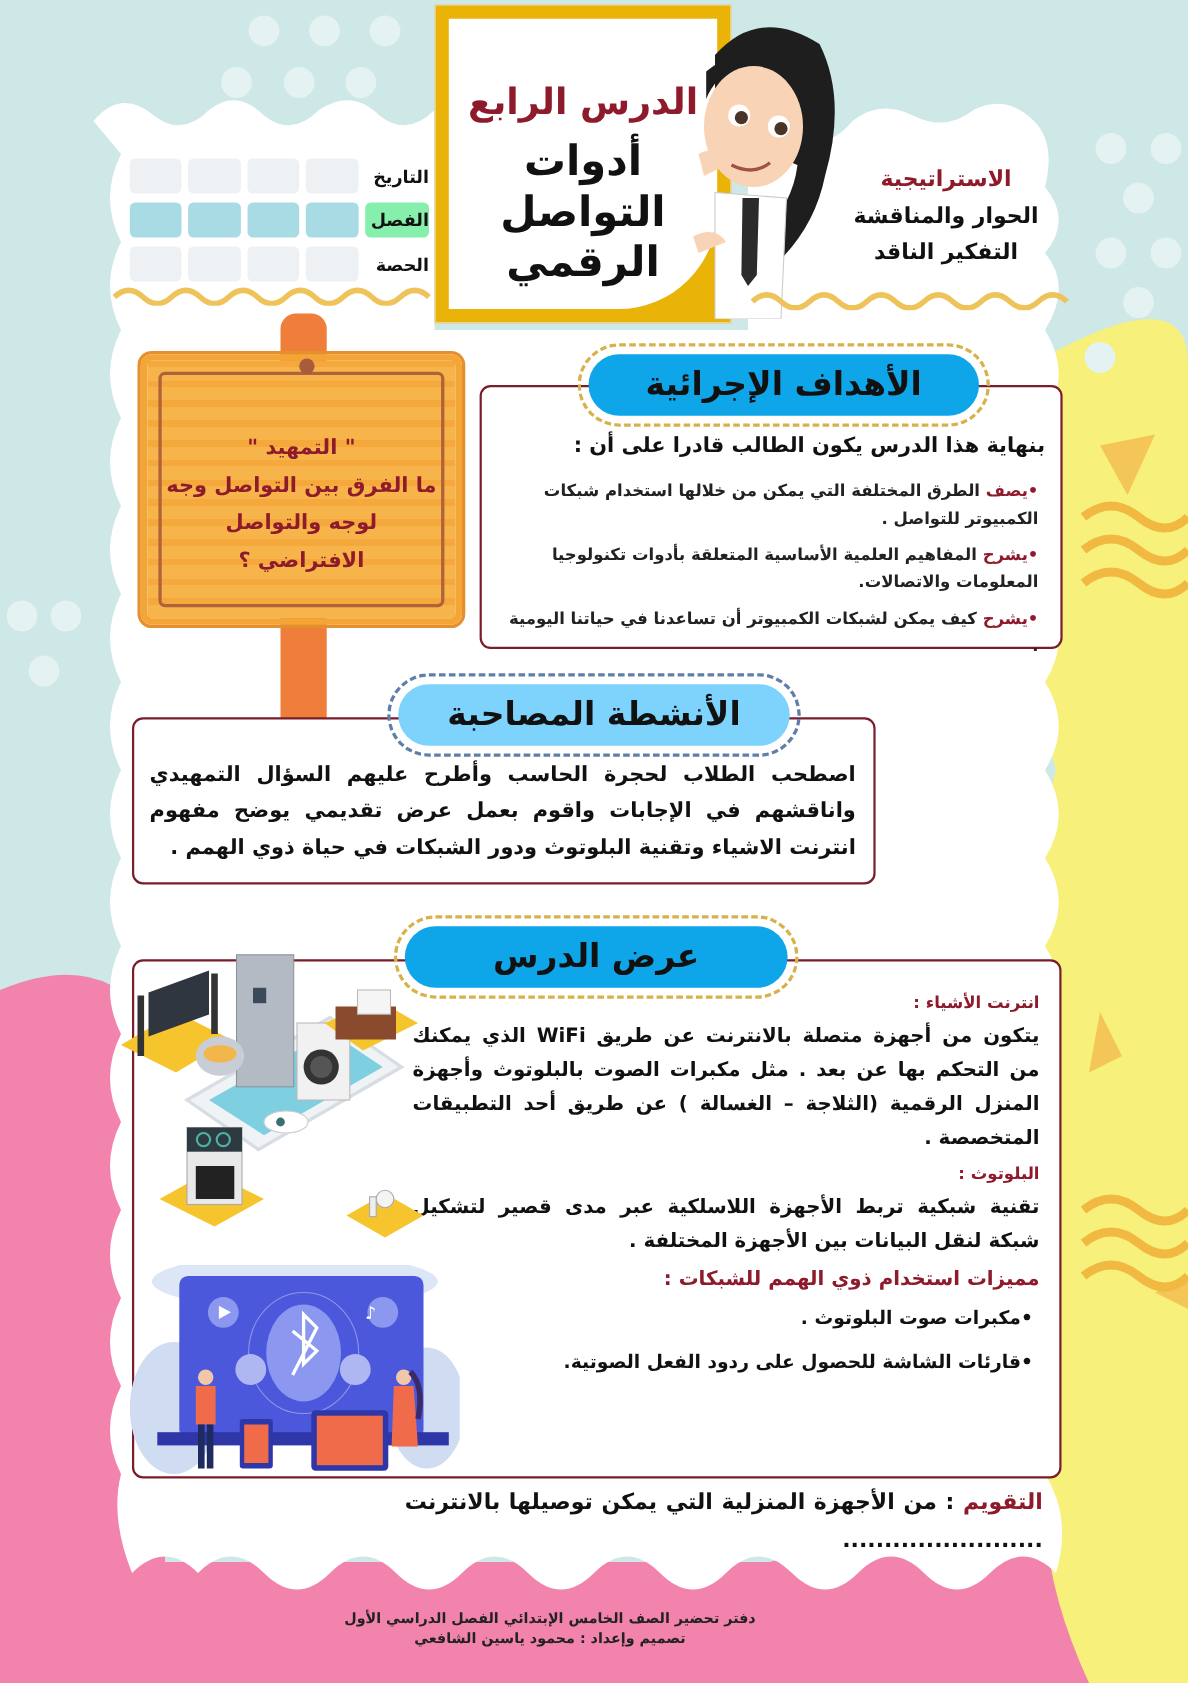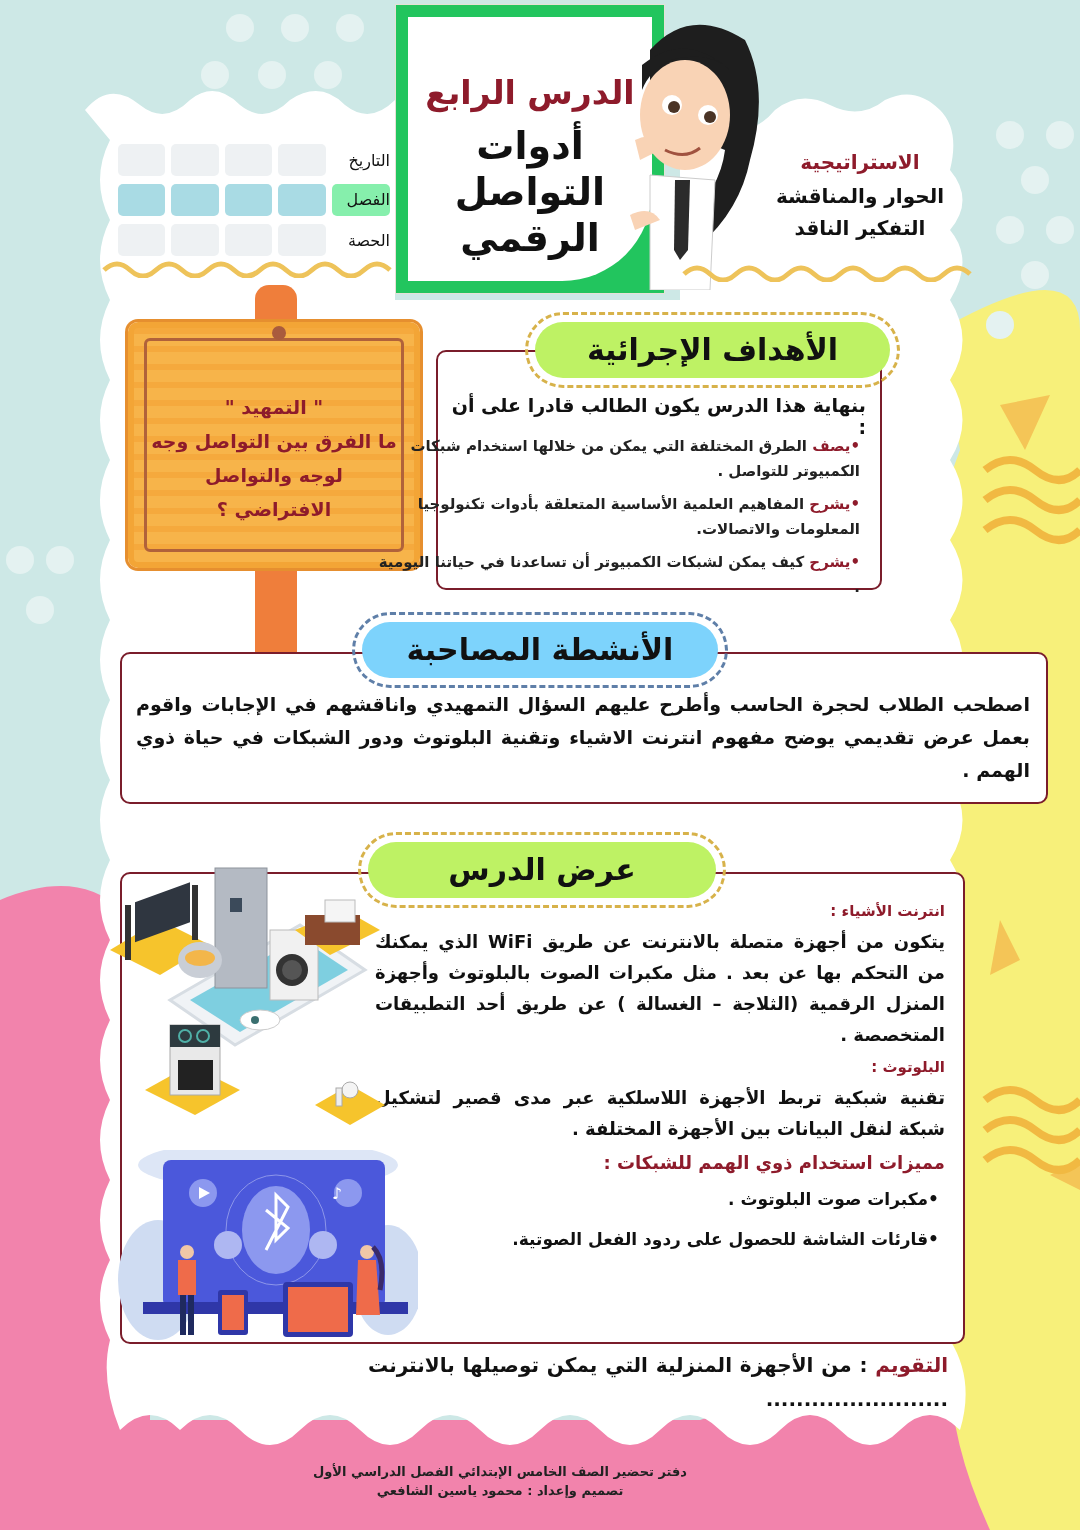--- a/index.html
+++ b/index.html
@@ -6,36 +6,36 @@
   html, body { width: 1080px; height: 1530px; overflow: hidden; }
   body { position: relative; background: #f4f7f7; font-family: "DejaVu Sans", sans-serif; direction: rtl; }
 
   
   .bg { position: absolute; inset: 0; overflow: hidden; }
   .bg svg { position: absolute; left: 0; top: 0; }
 
   
   .title-card {
     position: absolute; left: 395px; top: 4px; width: 270px; height: 290px;
-    background: #22c55e; border: 1px solid #e6e1d6; text-decoration: underline;
+    background: #eab308; border: 1px solid #e6e1d6; text-decoration: underline;
   }
   .title-card .inner {
     position: absolute; left: 12px; top: 12px; right: 12px; bottom: 12px;
     background: #ffffff; border-radius: 0 0 90px 0;
   }
   .lesson-number { position: absolute; left: 0; right: 0; top: 68px; text-align: center;
     color: #8e1b2b; font-weight: bold; font-size: 33px; }
   .lesson-title { position: absolute; left: 0; right: 0; top: 118px; text-align: center;
     color: #111; font-weight: bold; font-size: 38px; line-height: 46px; }
 
   .girl { position: absolute; left: 630px; top: 10px; width: 140px; height: 280px; }
 
   .info-table { position: absolute; left: 118px; top: 140px; width: 272px; }
   .info-row { display: flex; flex-direction: row; align-items: center; height: 40px; gap: 6px; margin-bottom: 0; }
-  .info-label { width: 60px; text-align: right; font-weight: normal; font-size: 16px; color: #111; }
+  .info-label { width: 60px; text-align: right; font-weight: bold; font-size: 16px; color: #111; }
   .info-cell { width: 49px; height: 32px; border-radius: 5px; background: #eef1f3; }
   .info-row.shaded .info-cell { background: #a9dbe4; }
   .info-row.shaded .info-label { background: #86efac; border-radius: 5px; height: 32px; line-height: 32px; }
 
   .strategy { position: absolute; left: 760px; top: 150px; width: 200px; text-align: center; }
   .strategy .s-title { color: #8e1b2b; font-weight: bold; font-size: 20px; margin-bottom: 10px; }
   .strategy .s-item { color: #111; font-weight: bold; font-size: 20px; margin-bottom: 8px; }
 
   .wave-line { position: absolute; }
 
@@ -44,47 +44,47 @@
     position: absolute; border: 2px solid #7a1d2b; border-radius: 10px; background: #ffffff;
   }
   .pill {
     position: absolute; height: 56px; border-radius: 28px; text-align: center;
     font-weight: bold; color: #111; line-height: 56px; z-index: 3;
   }
   .pill::before {
     content: ""; position: absolute; left: -10px; right: -10px; top: -10px; bottom: -10px;
     border: 3px dashed #d7b24a; border-radius: 40px;
   }
-  .pill.yellow { background: #bef264; }
+  .pill.yellow { background: #0ea5e9; }
   .pill.blue { background: #7dd3fc; }
   .pill.blue::before { border-color: #5f7fa8; }
 
   
-  .objectives { left: 436px; top: 350px; width: 446px; height: 240px; }
+  .objectives { left: 436px; top: 350px; width: 530px; height: 240px; }
   .objectives .intro { position: absolute; right: 14px; top: 42px; font-weight: bold; font-size: 19px; color: #111; }
   .objectives ul { position: absolute; right: 20px; top: 82px; width: 490px; list-style: none; }
   .objectives li { font-size: 15px; font-weight: bold; color: #222; line-height: 25px; margin-bottom: 8px; }
   .objectives li .verb { color: #8e1b2b; }
   .objectives li .dot { color: #8e1b2b; }
 
   
   .sign-post { position: absolute; left: 255px; top: 285px; width: 42px; height: 390px; background: #ef7e3b; border-radius: 14px 14px 0 0; }
   .sign-board {
     position: absolute; left: 128px; top: 322px; width: 292px; height: 246px;
     background: repeating-linear-gradient(0deg, #f7b44a 0 12px, #f5a93d 12px 18px);
     border: 6px solid #f3a536; border-radius: 10px;
     box-shadow: 0 0 0 3px #e68f2f;
   }
   .sign-board .frame { position: absolute; inset: 10px; border: 3px solid #b1623a; border-radius: 6px; }
   .sign-board .nail { position: absolute; left: 138px; top: -2px; width: 14px; height: 14px; border-radius: 7px; background: #a95b3d; }
   .sign-text { position: absolute; left: 16px; right: 16px; top: 62px; text-align: center;
     color: #8e1b2b; font-weight: bold; font-size: 19px; line-height: 34px; }
 
   
-  .activities { left: 120px; top: 652px; width: 928px; height: 152px; }
+  .activities { left: 120px; top: 652px; width: 676px; height: 152px; }
   .activities p { position: absolute; right: 16px; left: 14px; top: 34px; font-weight: bold; font-size: 19px;
     line-height: 33px; color: #111; text-align: justify; }
 
   
   .lesson { left: 120px; top: 872px; width: 845px; height: 472px; }
   .lesson .content { position: absolute; right: 18px; top: 28px; width: 570px; }
   .lesson h3 { color: #8e1b2b; font-size: 15px; font-weight: bold; margin-bottom: 6px; }
   .lesson p { font-size: 18px; font-weight: bold; line-height: 31px; color: #111; text-align: justify; margin-bottom: 8px; }
   .lesson ul { list-style: none; margin-top: 6px; }
   .lesson li { font-size: 17px; font-weight: bold; color: #111; line-height: 40px; padding-right: 6px; }

